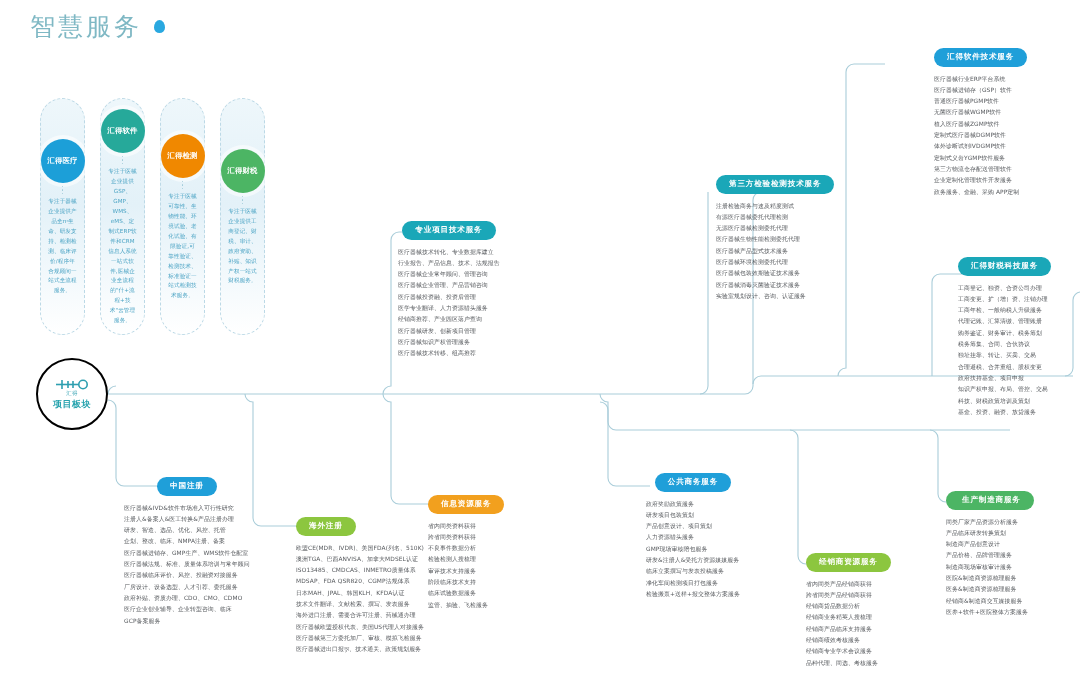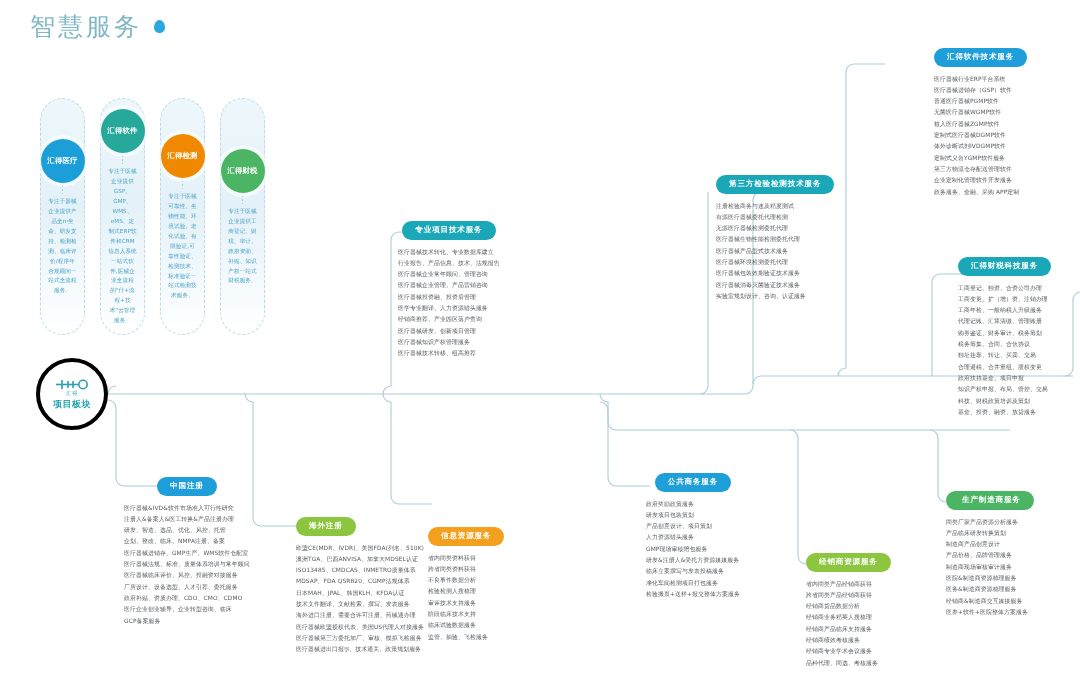--- a/index.html
+++ b/index.html
@@ -52,21 +52,21 @@
   .card-body {
     font-size:5.6px; line-height:1.78; color:#4aa3c4; text-align:center;
     padding:0 7px 8px; letter-spacing:0.1px;
     font-family:"DejaVu Sans","Liberation Sans",sans-serif;
   }
 
   
   .hub {
     position:absolute; left:36px; top:358px;
     width:72px; height:72px; border-radius:50%;
-    border:4px solid #000000; background:#fff;
+    border:2px solid #000000; background:#fff;
     display:flex; flex-direction:column; align-items:center; justify-content:center;
   }
   .hub-key { color:#2e9fb0; line-height:0; margin-bottom:1px; }
   .hub-sub { font-size:5.5px; color:#2e9fb0; margin-top:-2px; letter-spacing:0.3px;
              font-family:"DejaVu Sans","Liberation Sans",sans-serif;}
   .hub-label { font-size:9px; color:#27a3ae; font-weight:bold; letter-spacing:0.5px;
                font-family:"DejaVu Sans","Liberation Sans",sans-serif; margin-top:1px;}
 
   
   .branch { position:absolute; }
@@ -273,21 +273,21 @@
           <li>MDSAP、FDA QSR820、CGMP法规体系</li>
           <li>日本MAH、JPAL、韩国KLH、KFDA认证</li>
           <li>技术文件翻译、文献检索、撰写、发表服务</li>
           <li>海外进口注册、需要合许可注册、药械通办理</li>
           <li>医疗器械欧盟授权代表、美国US代理人对接服务</li>
           <li>医疗器械第三方委托加厂、审核、模拟飞检服务</li>
           <li>医疗器械进出口报ިঅ、技术通关、政策规划服务</li>
         </ul>
       </div>
       <div class="branch t-center" style="left: 428px; top: 492px;">
-        <div style="text-align: left; margin-top: 32px;"><div class="branch-title" style="background: rgb(242, 160, 30);">信息资源服务</div></div>
+        <div style="text-align: left;"><div class="branch-title" style="background: rgb(242, 160, 30);">信息资源服务</div></div>
         <ul class="branch-list">
           <li>省内同类资料获得</li>
           <li>跨省同类资料获得</li>
           <li>不良事件数据分析</li>
           <li>检验检测人搜梳理</li>
           <li>审评技术支持服务</li>
           <li>阶段临床技术支持</li>
           <li>临床试验数据服务</li>
           <li>监管、抽验、飞检服务</li>
         </ul>

